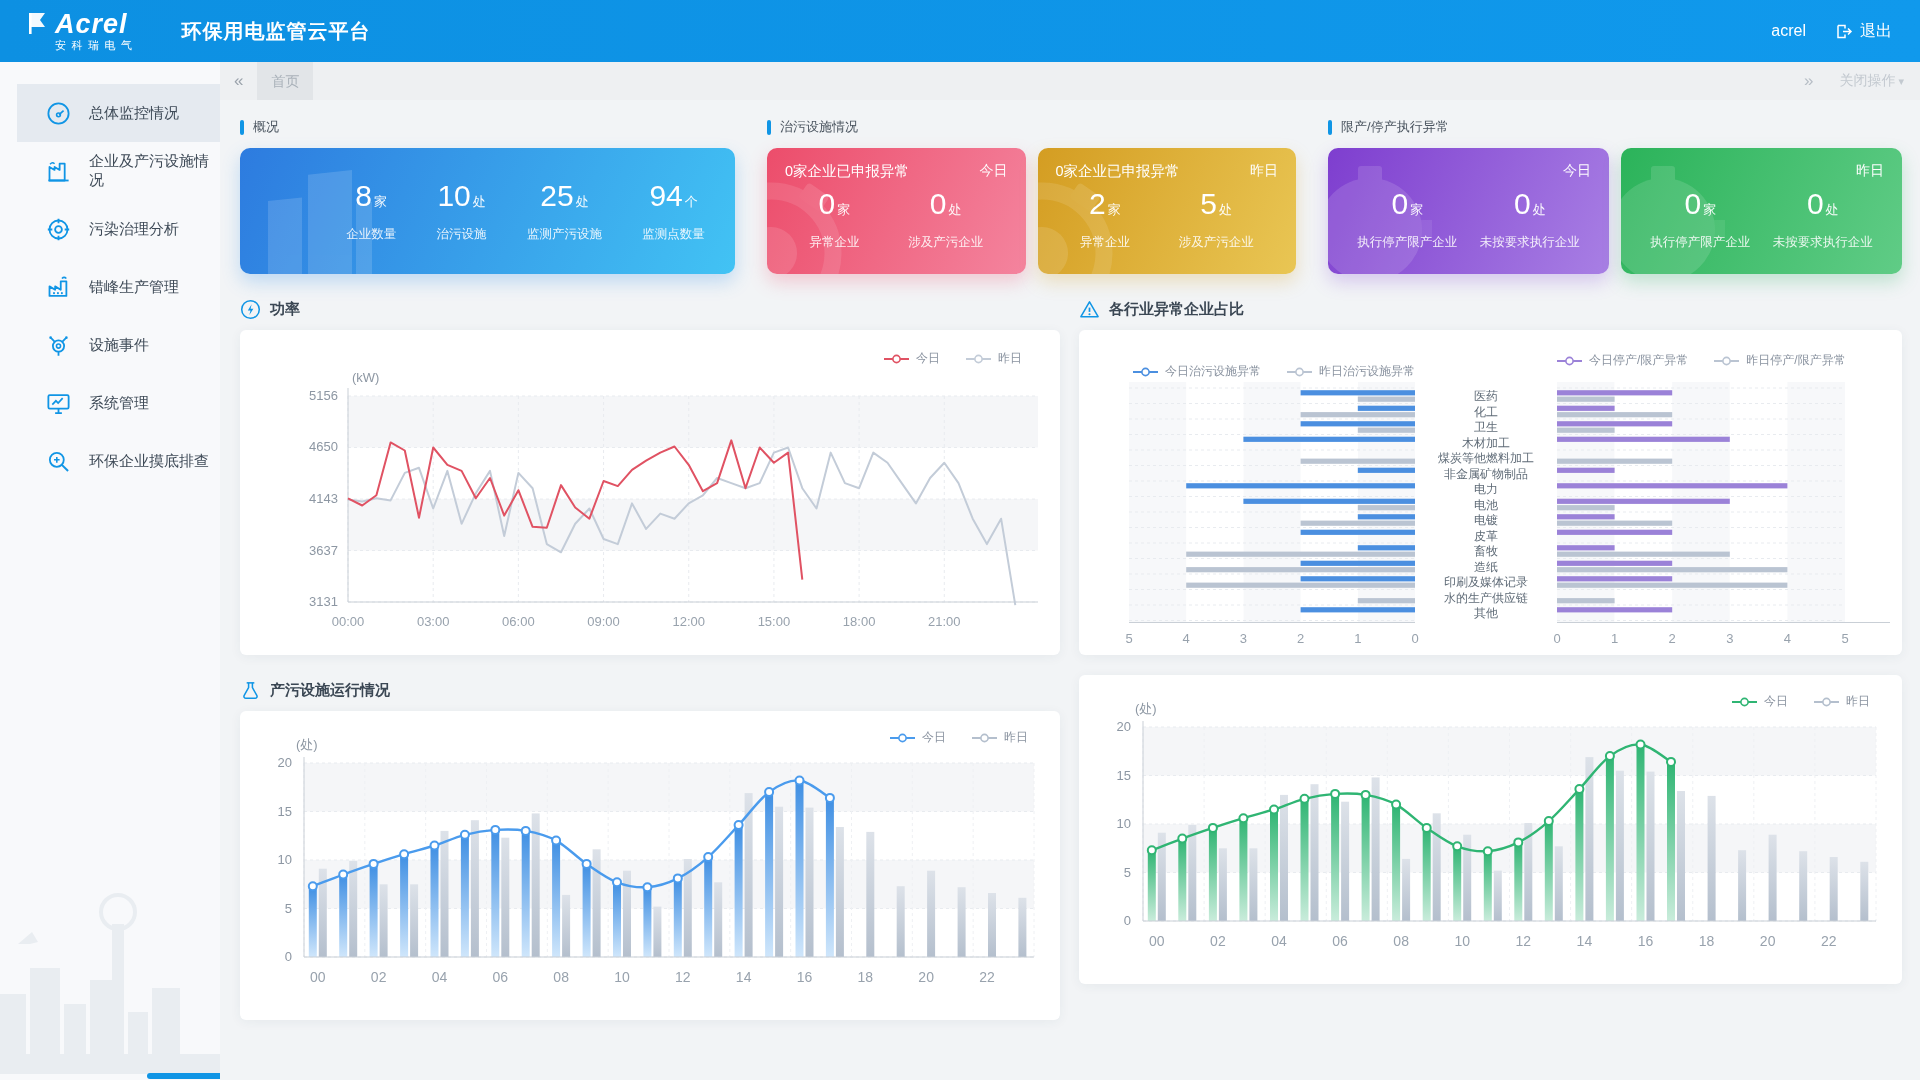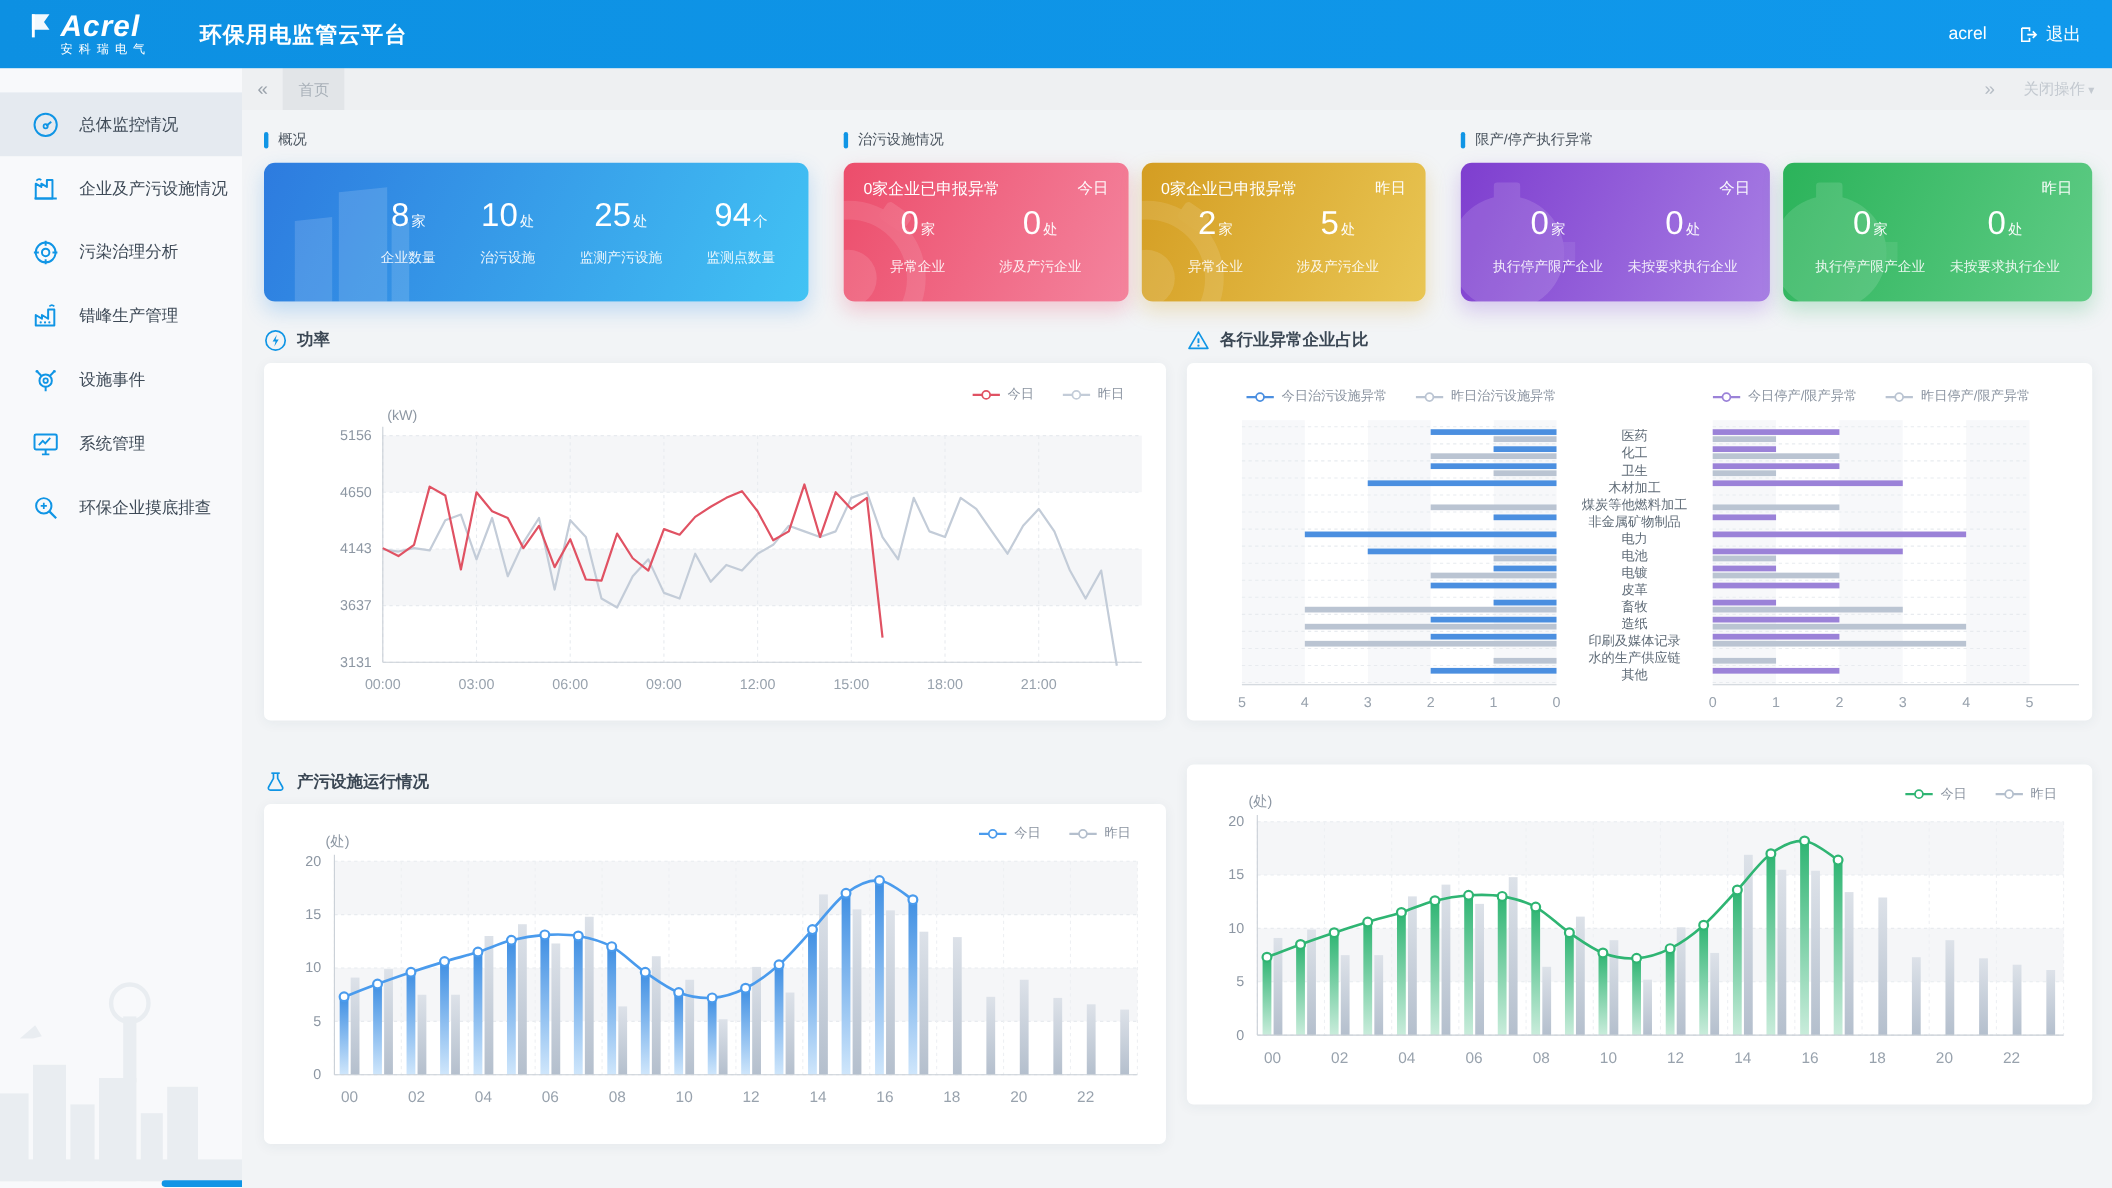--- a/index.html
+++ b/index.html
@@ -19,21 +19,21 @@
   
   .tabbar { position:absolute; top:62px; left:220px; right:0; height:38px; background:#eef0f2; display:flex; align-items:center; }
   .chev { color:#9aa2ab; font-size:17px; padding:0 14px; cursor:pointer; user-select:none; }
   .tab { height:38px; line-height:38px; padding:0 14px; background:#e2e5e8; color:#a9b1b9; font-size:14px; cursor:pointer; }
   .tabbar-right { margin-left:auto; display:flex; align-items:center; margin-right:16px; color:#c3c9d0; font-size:14px; gap:4px; }
   .tabbar-right .chev { padding:0 22px; color:#b6bdc5; }
   .caret { font-size:11px; margin-left:3px; }
 
   
   .sidebar { position:absolute; top:62px; left:0; width:220px; bottom:0; background:#f8f9fb; overflow:hidden; }
-  .side-list { list-style:none; margin-top:22px; }
+  .side-list { list-style:none; margin-top:22px;padding-left:17px; }
   .side-item { height:58px; display:flex; align-items:center; padding-left:28px; gap:17px; font-size:15px; color:#3e4a57; cursor:pointer; position:relative; z-index:2; }
   .side-item.active { background:#e5eaf0; }
   .side-item svg { width:27px; height:27px; flex:none; }
   .skyline { position:absolute; bottom:6px; left:0; z-index:1; }
   .hthumb { position:absolute; bottom:1px; left:147px; width:118px; height:6px; background:#1095e5; border-radius:3px; cursor:pointer; z-index:3; }
 
   
   .main { position:absolute; left:220px; top:100px; right:0; bottom:0; padding:14px 18px 0 20px; }
   .top-row { display:flex; gap:32px; }
   .sec-title { display:flex; align-items:center; gap:9px; font-size:13px; color:#4a545f; height:26px; margin-bottom:8px; }
@@ -55,35 +55,35 @@
   .badge { font-size:14px; opacity:.96; }
   .card-stats { display:flex; justify-content:space-around; margin-top:6px; position:relative; z-index:2; }
   .stat { text-align:center; }
   .stat .v { font-size:30px; font-weight:500; }
   .stat .u { font-size:13px; margin-left:2px; opacity:.95; }
   .stat .l { font-size:12.5px; margin-top:13px; opacity:.88; white-space:nowrap; }
   .watermark { position:absolute; z-index:1; pointer-events:none; }
 
   
   .chart-row { display:flex; gap:19px; margin-top:20px; }
-  .chart-row2 { margin-top:40px; }
+  .chart-row2 { margin-top:20px; }
   .chart-col { display:flex; flex-direction:column; }
   .panel-title { display:flex; align-items:center; gap:9px; height:30px; margin-bottom:6px; font-size:15px; font-weight:bold; color:#3b4754; }
   .panel-title svg { width:21px; height:21px; }
   .panel { background:#fff; border-radius:6px; box-shadow:0 2px 12px rgba(40,60,90,.06); position:relative; }
   #panel-power    { width:820px; height:325px; }
   #panel-industry { width:823px; height:325px; }
   #panel-prod     { width:820px; height:309px; }
   #panel-treat    { width:823px; height:309px; }
   .panel > svg.plot { position:absolute; left:0; top:0; }
   .legend { position:absolute; display:flex; gap:26px; align-items:center; z-index:3; }
   .legend-item { display:flex; gap:6px; align-items:center; font-size:12px; color:#8a93a0; cursor:pointer; }
   .lg-power { top:20px; right:38px; }
   .lg-hour  { top:18px; right:32px; }
-  .lg-ind-a { top:22px; left:54px; }
+  .lg-ind-a { top:33px; left:54px; }
   .lg-ind-b { top:22px; left:478px; }
 </style>
 </head>
 <body>
 
 <header class="topbar">
   <div class="logo">
     <svg width="22" height="24" viewBox="0 0 22 24">
         <path d="M3 2 L19 2 L14 9 L19 16 L3 16 Z" fill="#ffffff" opacity=".95"></path>
         <rect x="3" y="2" width="2.6" height="21" fill="#ffffff"></rect>

